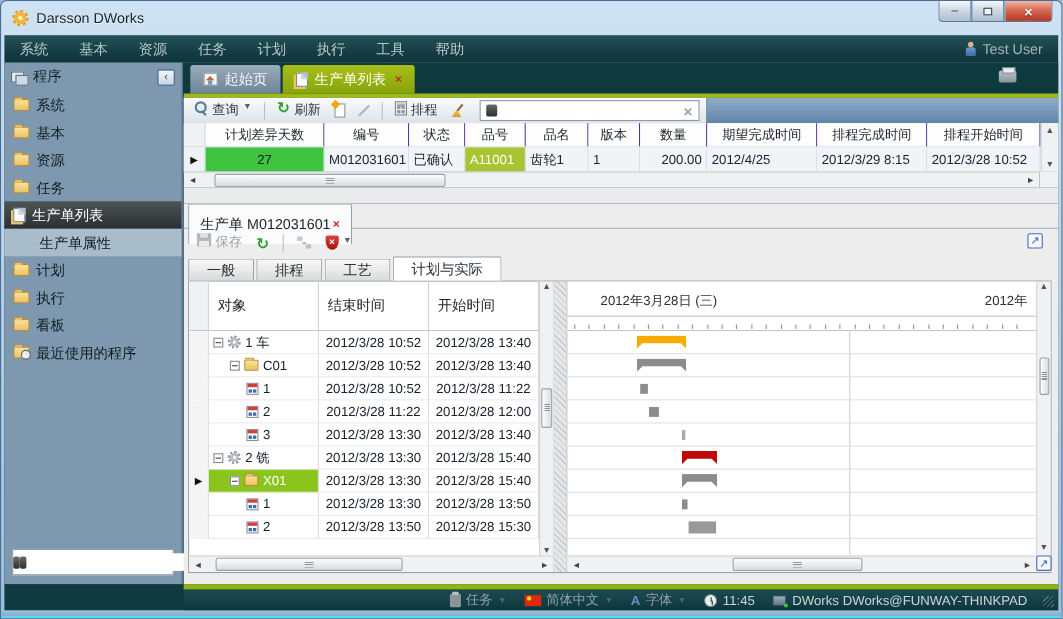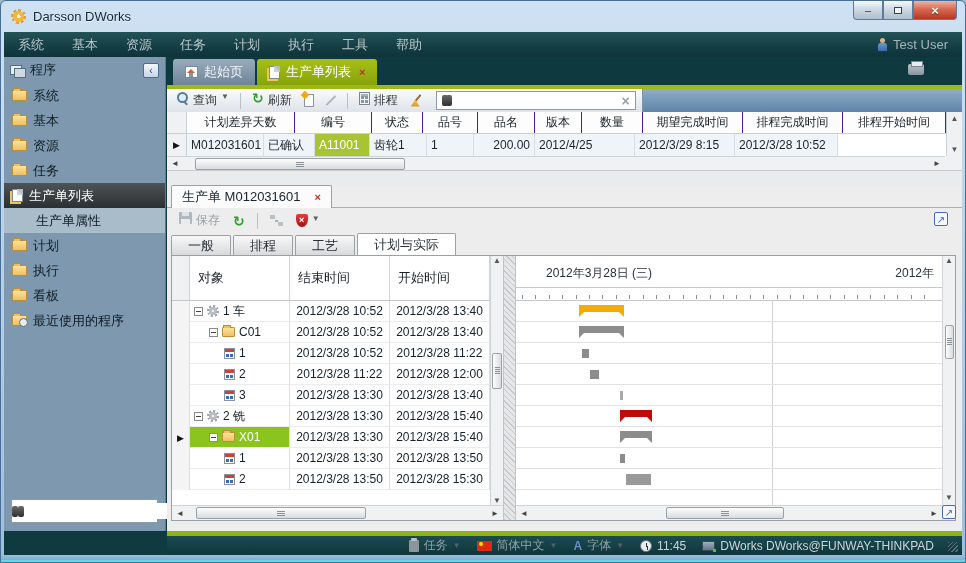--- a/index.html
+++ b/index.html
@@ -93,21 +93,21 @@
   #og-vscroll{width:17px;background:#f0f1f2;border-left:1px solid #c9d1d8;display:flex;flex-direction:column;justify-content:space-between;align-items:center;padding:2px 0;font-size:8px;color:#555;}
   #og-hscroll{position:absolute;left:0;top:99px;right:17px;height:14px;background:#f0f1f2;border-top:1px solid #d0d4d8;display:flex;align-items:center;}
   .sb-arrow{width:16px;text-align:center;font-size:8px;color:#444;}
   .sb-track{flex:1;position:relative;height:12px;}
   .sb-thumb{position:absolute;top:0;height:12px;background:linear-gradient(#fdfdfd,#d8dcdf);border:1px solid #9aa2a8;border-radius:2px;}
   .sb-thumb::after{content:"";position:absolute;left:50%;top:3px;width:8px;height:5px;margin-left:-4px;background:repeating-linear-gradient(#8a9298 0 1px,transparent 1px 2px);}
   #og-corner{position:absolute;right:0;top:99px;width:17px;height:14px;background:#f0f1f2;}
   #gap-band{position:absolute;left:0;top:113px;right:0;height:15px;background:#e9ebed;border-top:1px solid #c8cccf;}
   
   #lower{position:absolute;left:0;top:128px;right:0;height:346px;background:#ededee;}
-  #doc-tab{position:absolute;left:4px;top:0;height:23px;background:#fbfbfb;border:1px solid #9aa0a6;border-bottom:none;border-radius:2px 2px 0 0;display:flex;align-items:center;gap:12px;padding:0 10px;font-size:13px;color:#16232c;}
+  #doc-tab{position:absolute;left:4px;top:0;height:37px;background:#fbfbfb;border:1px solid #9aa0a6;border-bottom:none;border-radius:2px 2px 0 0;display:flex;align-items:center;gap:0;padding:0 10px;font-size:13px;color:#16232c;}
   #doc-row-line{position:absolute;left:0;top:22px;right:0;height:1px;background:#a8aeb4;}
   #dtoolbar{position:absolute;left:0;top:23px;right:0;height:25px;display:flex;align-items:center;gap:5px;padding:0 8px;}
   .save-ic{width:13px;height:12px;background:#b0b8be;border-radius:1px;position:relative;}
   .save-ic::before{content:"";position:absolute;left:3px;top:0;width:7px;height:4px;background:#dde2e6;}
   .save-ic::after{content:"";position:absolute;left:2px;bottom:0;width:9px;height:5px;background:#e8ecef;}
   .dim-label{font-size:12px;color:#9aa0a6;}
   .hier-ic{width:13px;height:11px;position:relative;opacity:.5;}
   .hier-ic::before{content:"";position:absolute;left:0;top:0;width:5px;height:4px;background:#8a969e;}
   .hier-ic::after{content:"";position:absolute;right:0;bottom:0;width:5px;height:4px;background:#8a969e;box-shadow:-4px -3px 0 -1px #6a767e;}
   .shield-ic{width:12px;height:13px;background:linear-gradient(#e04040,#a81010);border-radius:2px 2px 50% 50%/2px 2px 60% 60%;color:#fff;font-size:9px;font-weight:bold;text-align:center;line-height:12px;}
@@ -326,20 +326,21 @@
               <div class="og-hcell" style="width: 55px;">品号</div>
               <div class="og-hcell" style="width: 57px;">品名</div>
               <div class="og-hcell" style="width: 47px;">版本</div>
               <div class="og-hcell" style="width: 61px;">数量</div>
               <div class="og-hcell" style="width: 100px;">期望完成时间</div>
               <div class="og-hcell" style="width: 100px;">排程完成时间</div>
               <div class="og-hcell" style="width: 103px;">排程开始时间</div>
             </div>
             <div class="og-drow">
               <div class="og-sel">▶</div>
+              <div class="og-dcell c-green" style="width: 108px;">27</div>
               <div class="og-dcell" style="width: 77px;">M012031601</div>
               <div class="og-dcell" style="width: 51px;">已确认</div>
               <div class="og-dcell c-olive" style="width: 55px;">A11001</div>
               <div class="og-dcell" style="width: 57px;">齿轮1</div>
               <div class="og-dcell" style="width: 47px;">1</div>
               <div class="og-dcell num" style="width: 61px;">200.00</div>
               <div class="og-dcell" style="width: 100px;">2012/4/25</div>
               <div class="og-dcell" style="width: 100px;">2012/3/29 8:15</div>
               <div class="og-dcell" style="width: 103px;">2012/3/28 10:52</div>
             </div>

